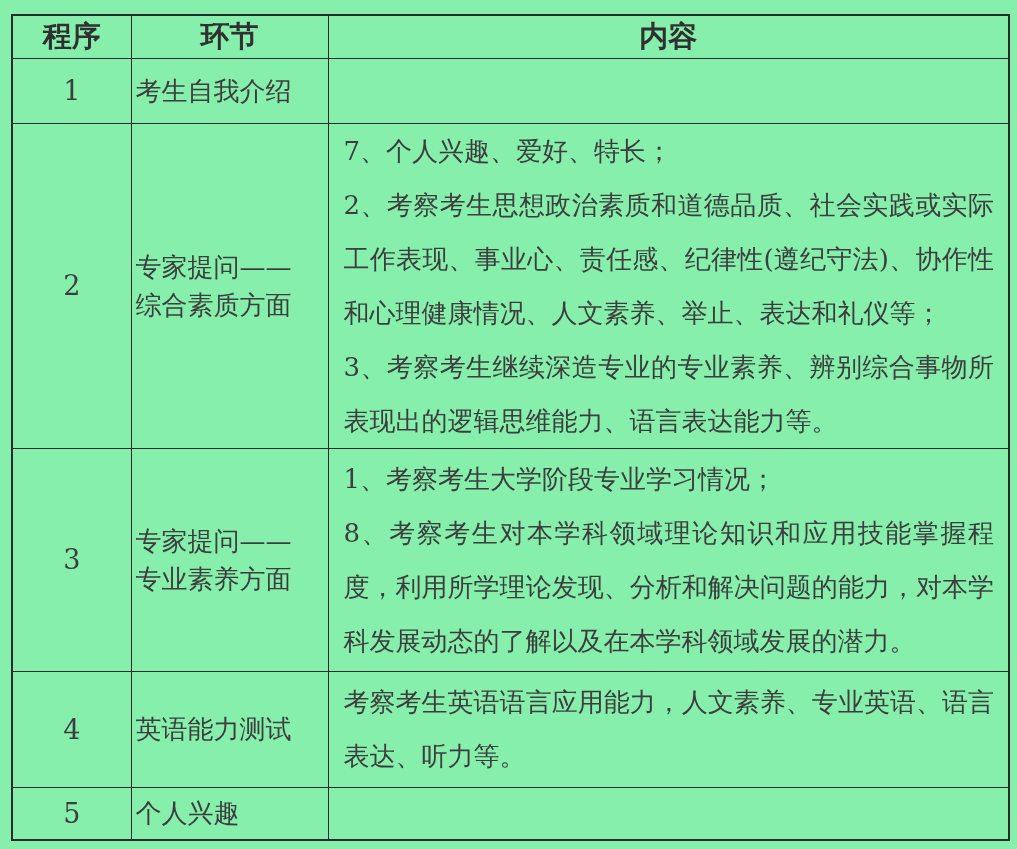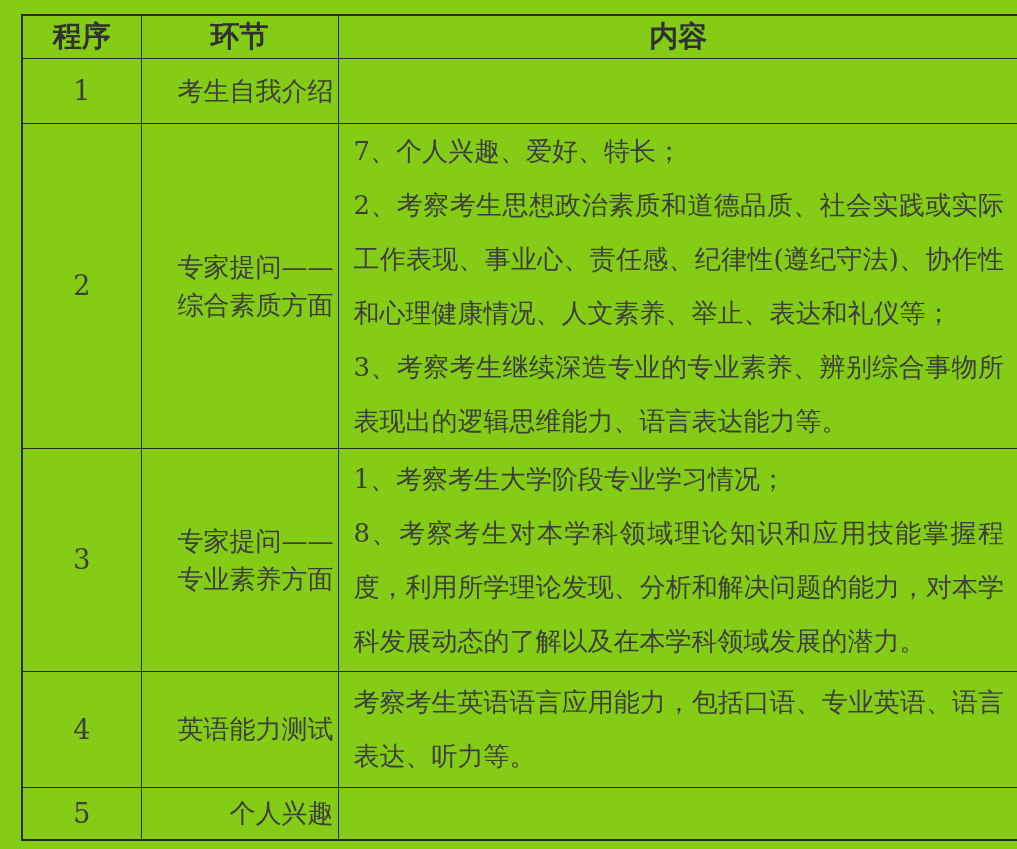--- a/index.html
+++ b/index.html
@@ -5,22 +5,22 @@
   html, body {
     margin: 0;
     padding: 0;
     background: #ffffff;
   }
   .page {
     position: relative;
     width: 1017px;
     height: 849px;
     box-sizing: border-box;
-    padding: 14px 11px 13px 21px;
-    background: #84cc16;
+    padding: 14px 11px 13px 11px;
+    background: #86efac;
     overflow: hidden;
   }
   table.interview-table {
     border-collapse: collapse;
     table-layout: fixed;
     width: 997px;
     height: 822px;
     border: 2px solid #2b2b2b;
   }
   .interview-table th,
@@ -49,21 +49,21 @@
     color: #3d3d3d;
     font-size: 26px;
     vertical-align: middle;
   }
   td.cell-procedure {
     text-align: center;
     font-size: 27px;
     padding: 0;
   }
   td.cell-stage {
-    text-align: right;
+    text-align: left;
     line-height: 38px;
     white-space: pre-line;
     padding: 0 4px;
   }
   td.cell-content {
     text-align: justify;
     line-height: 54px;
     white-space: pre-line;
     padding: 0 14px 0 15px;
   }
@@ -102,21 +102,21 @@
         <tr>
           <td class="cell-procedure">3</td>
           <td class="cell-stage">专家提问——
 专业素养方面</td>
           <td class="cell-content">1、考察考生大学阶段专业学习情况；
 8、考察考生对本学科领域理论知识和应用技能掌握程度，利用所学理论发现、分析和解决问题的能力，对本学科发展动态的了解以及在本学科领域发展的潜力。</td>
         </tr>
         <tr>
           <td class="cell-procedure">4</td>
           <td class="cell-stage">英语能力测试</td>
-          <td class="cell-content">考察考生英语语言应用能力，包括口语、专业英语、语言表达、听力等。</td>
+          <td class="cell-content">考察考生英语语言应用能力，人文素养、专业英语、语言表达、听力等。</td>
         </tr>
         <tr>
           <td class="cell-procedure">5</td>
           <td class="cell-stage">个人兴趣</td>
           <td class="cell-content"></td>
         </tr>
       </tbody>
   </table>
 </div>
 

